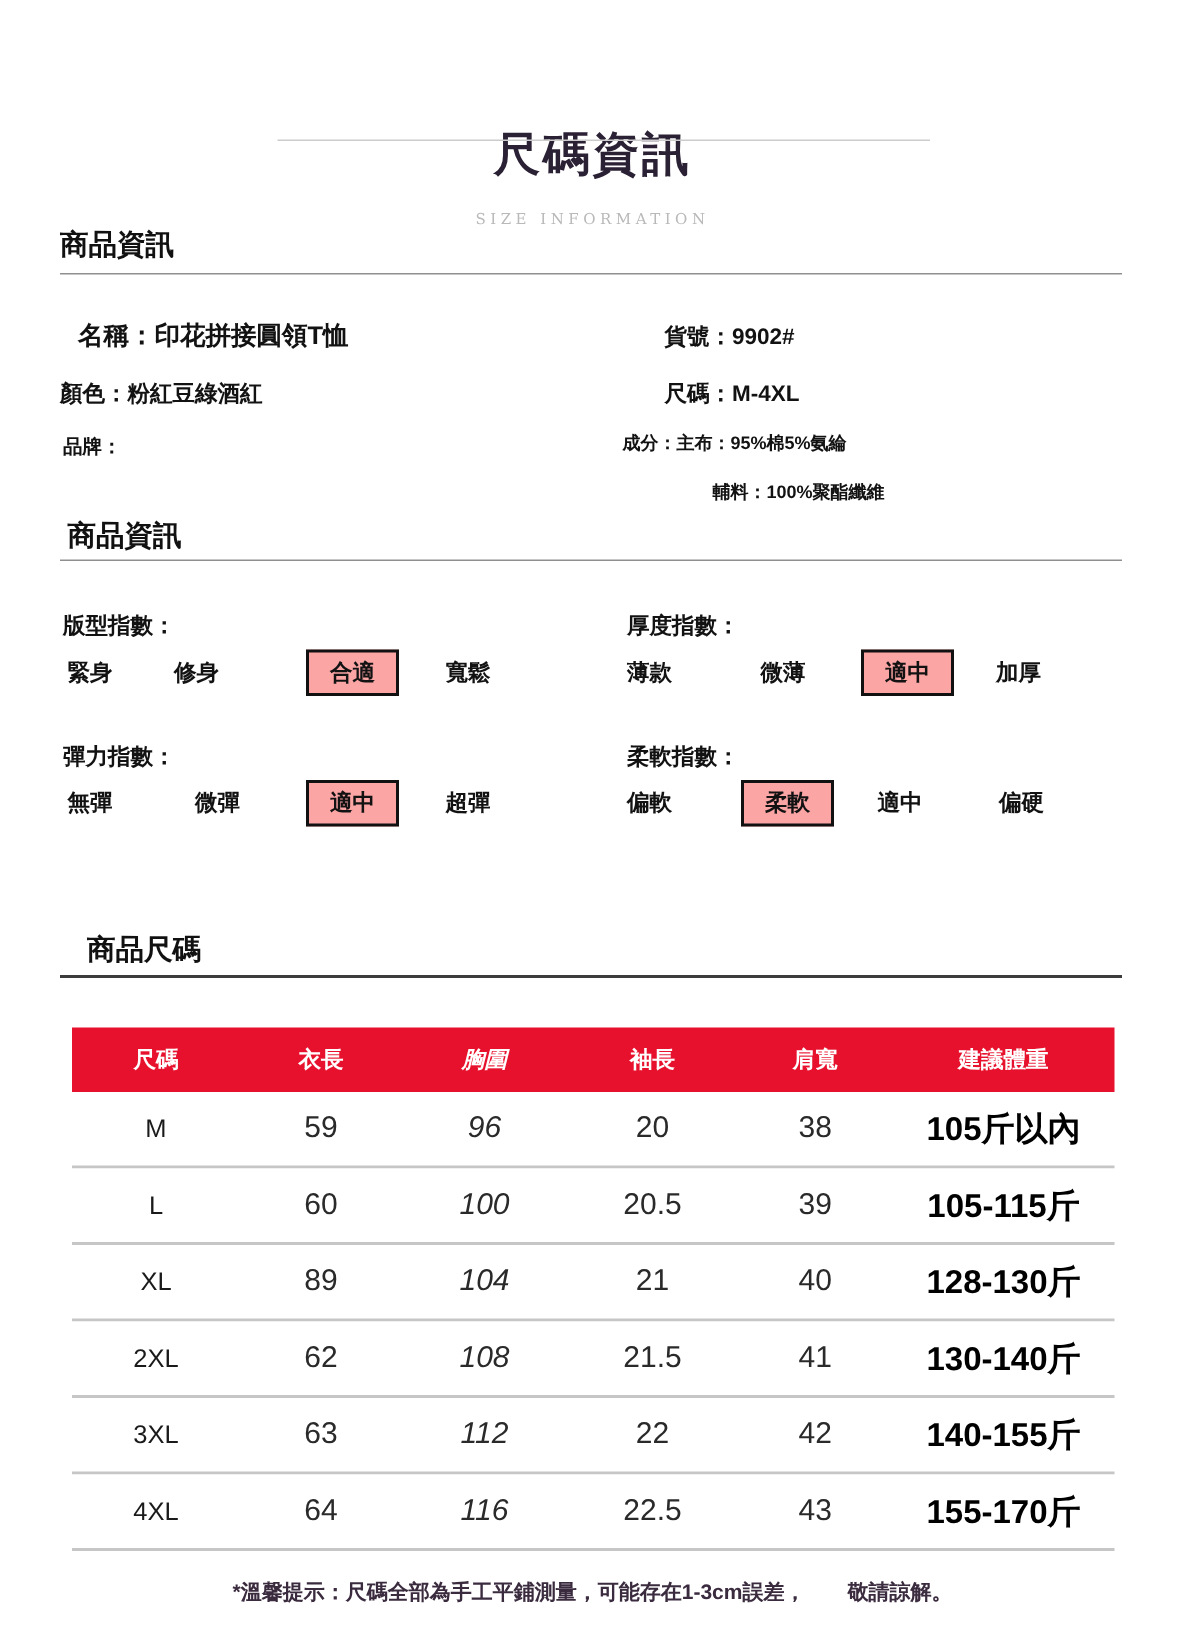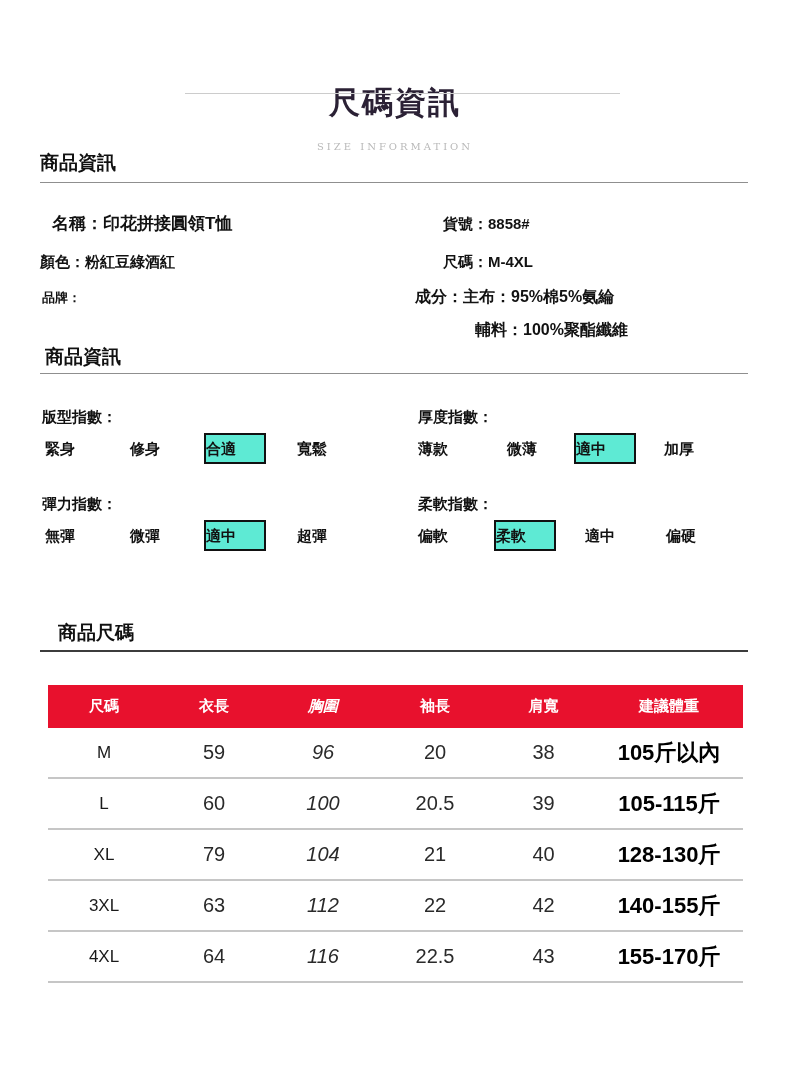--- a/index.html
+++ b/index.html
@@ -41,36 +41,36 @@
   
   .section-title { font-size: 19px; font-weight: bold; color: #111; }
   .section-line { height: 0; border-top: 1px solid #8f8f8f; }
   .section-line-dark { height: 0; border-top: 2px solid #3c3c3c; }
 
   
   .field { font-weight: bold; color: #121212; white-space: nowrap; }
   .f-name { font-size: 17px; }
   .f-mid  { font-size: 15px; }
   .f-small{ font-size: 13px; }
-  .f-comp { font-size: 16px; }
+  .f-comp { font-size: 12px; }
 
   
   .idx-label { font-size: 15px; font-weight: bold; color: #121212; }
   .opt {
     position: absolute;
     height: 31px; line-height: 31px;
     font-size: 15px; font-weight: bold; color: #121212;
     white-space: nowrap;
   }
   .opt.boxed {
     width: 62px;
     border: 2px solid #111;
-    text-align: left;
+    text-align: center;
     line-height: 27px;
-    background: #5eead4;
+    background: #fca5a5;
   }
 
   
   .size-table { top: 685px; left: 48px; width: 695px; }
   .t-row { display: flex; align-items: center; }
   .t-head {
     height: 43px;
     background: #e8112d;
     color: #ffffff;
     font-size: 15px; font-weight: bold;
@@ -104,33 +104,33 @@
 <div class="page">
 
   <div class="abs main-title">尺碼資訊</div>
   <div class="abs title-divider"></div>
   <div class="abs sub-title">SIZE INFORMATION</div>
 
   <div class="abs section-title" style="left:40px;top:150px">商品資訊</div>
   <div class="abs section-line" style="left:40px;top:182px;width:708px"></div>
 
   <div class="abs field f-name" style="left:52px;top:212px">名稱：印花拼接圓領T恤</div>
-  <div class="abs field f-mid" style="left:443px;top:215px">貨號：8858#</div>
+  <div class="abs field f-mid" style="left:443px;top:215px">貨號：9902#</div>
   <div class="abs field f-mid" style="left:40px;top:253px">顏色：粉紅豆綠酒紅</div>
   <div class="abs field f-mid" style="left:443px;top:253px">尺碼：M-4XL</div>
   <div class="abs field f-small" style="left:42px;top:289px">品牌：</div>
   <div class="abs field f-comp" style="left:415px;top:287px">成分：主布：95%棉5%氨綸</div>
   <div class="abs field f-comp" style="left:475px;top:320px">輔料：100%聚酯纖維</div>
 
   <div class="abs section-title" style="left:45px;top:344px">商品資訊</div>
   <div class="abs section-line" style="left:40px;top:373px;width:708px"></div>
 
   <div class="abs idx-label" style="left:42px;top:408px">版型指數：</div>
   <span class="opt" style="left:45px;top:433px">緊身</span>
-  <span class="opt" style="left:130px;top:433px">修身</span>
+  <span class="opt" style="left:116px;top:433px">修身</span>
   <span class="opt boxed" style="left:204px;top:433px">合適</span>
   <span class="opt" style="left:297px;top:433px">寬鬆</span>
 
   <div class="abs idx-label" style="left:418px;top:408px">厚度指數：</div>
   <span class="opt" style="left:418px;top:433px">薄款</span>
   <span class="opt" style="left:507px;top:433px">微薄</span>
   <span class="opt boxed" style="left:574px;top:433px">適中</span>
   <span class="opt" style="left:664px;top:433px">加厚</span>
 
   <div class="abs idx-label" style="left:42px;top:495px">彈力指數：</div>
@@ -169,38 +169,47 @@
     <div class="t-row t-body-row">
       <div class="t-cell c0">L</div>
       <div class="t-cell c1">60</div>
       <div class="t-cell c2">100</div>
       <div class="t-cell c3">20.5</div>
       <div class="t-cell c4">39</div>
       <div class="t-cell c5">105-115斤</div>
     </div>
     <div class="t-row t-body-row">
       <div class="t-cell c0">XL</div>
-      <div class="t-cell c1">79</div>
+      <div class="t-cell c1">89</div>
       <div class="t-cell c2">104</div>
       <div class="t-cell c3">21</div>
       <div class="t-cell c4">40</div>
       <div class="t-cell c5">128-130斤</div>
+    </div>
+    <div class="t-row t-body-row">
+      <div class="t-cell c0">2XL</div>
+      <div class="t-cell c1">62</div>
+      <div class="t-cell c2">108</div>
+      <div class="t-cell c3">21.5</div>
+      <div class="t-cell c4">41</div>
+      <div class="t-cell c5">130-140斤</div>
     </div>
     <div class="t-row t-body-row">
       <div class="t-cell c0">3XL</div>
       <div class="t-cell c1">63</div>
       <div class="t-cell c2">112</div>
       <div class="t-cell c3">22</div>
       <div class="t-cell c4">42</div>
       <div class="t-cell c5">140-155斤</div>
     </div>
     <div class="t-row t-body-row">
       <div class="t-cell c0">4XL</div>
       <div class="t-cell c1">64</div>
       <div class="t-cell c2">116</div>
       <div class="t-cell c3">22.5</div>
       <div class="t-cell c4">43</div>
       <div class="t-cell c5">155-170斤</div>
     </div>
   </div>
 
+  <div class="abs footer-note">*溫馨提示：尺碼全部為手工平鋪測量，可能存在1-3cm誤差，　　敬請諒解。</div>
 
 </div>
 
 </body></html>

